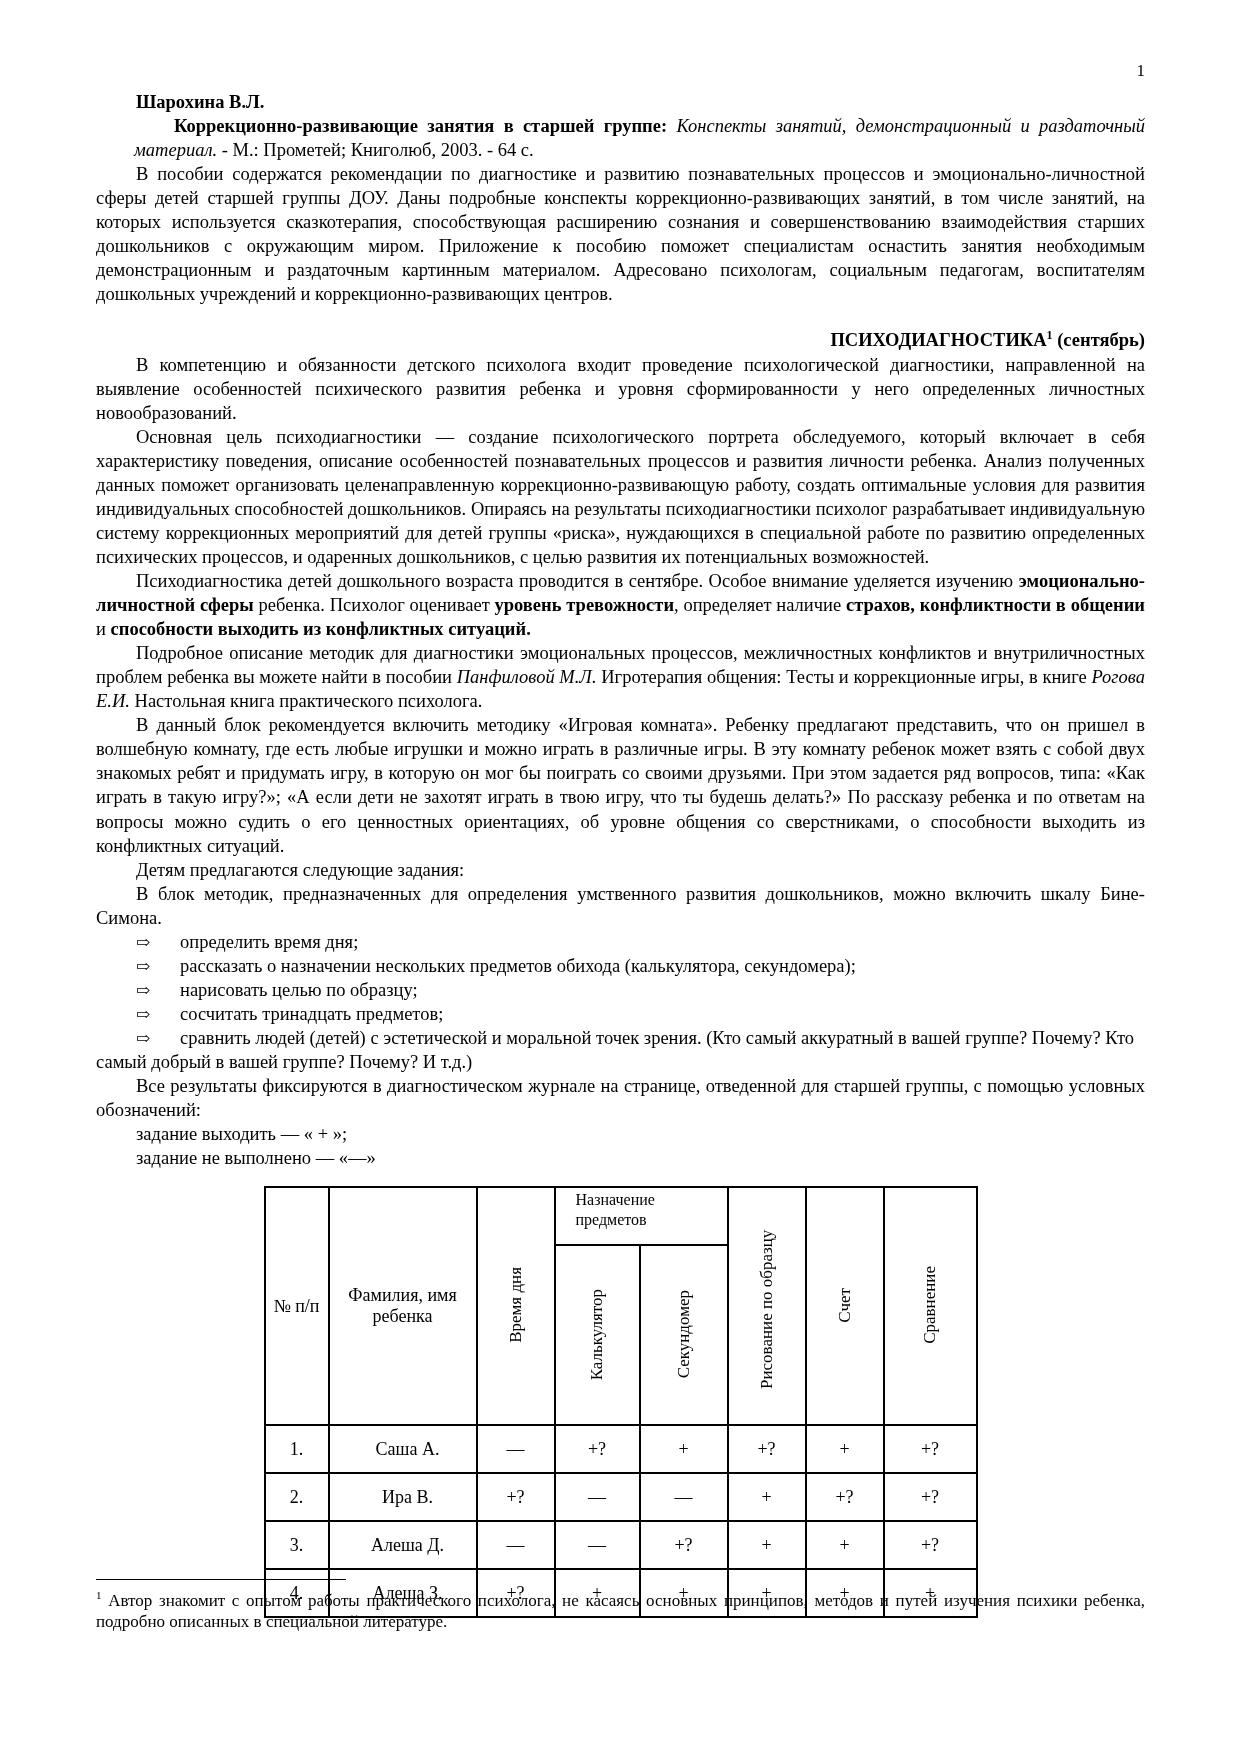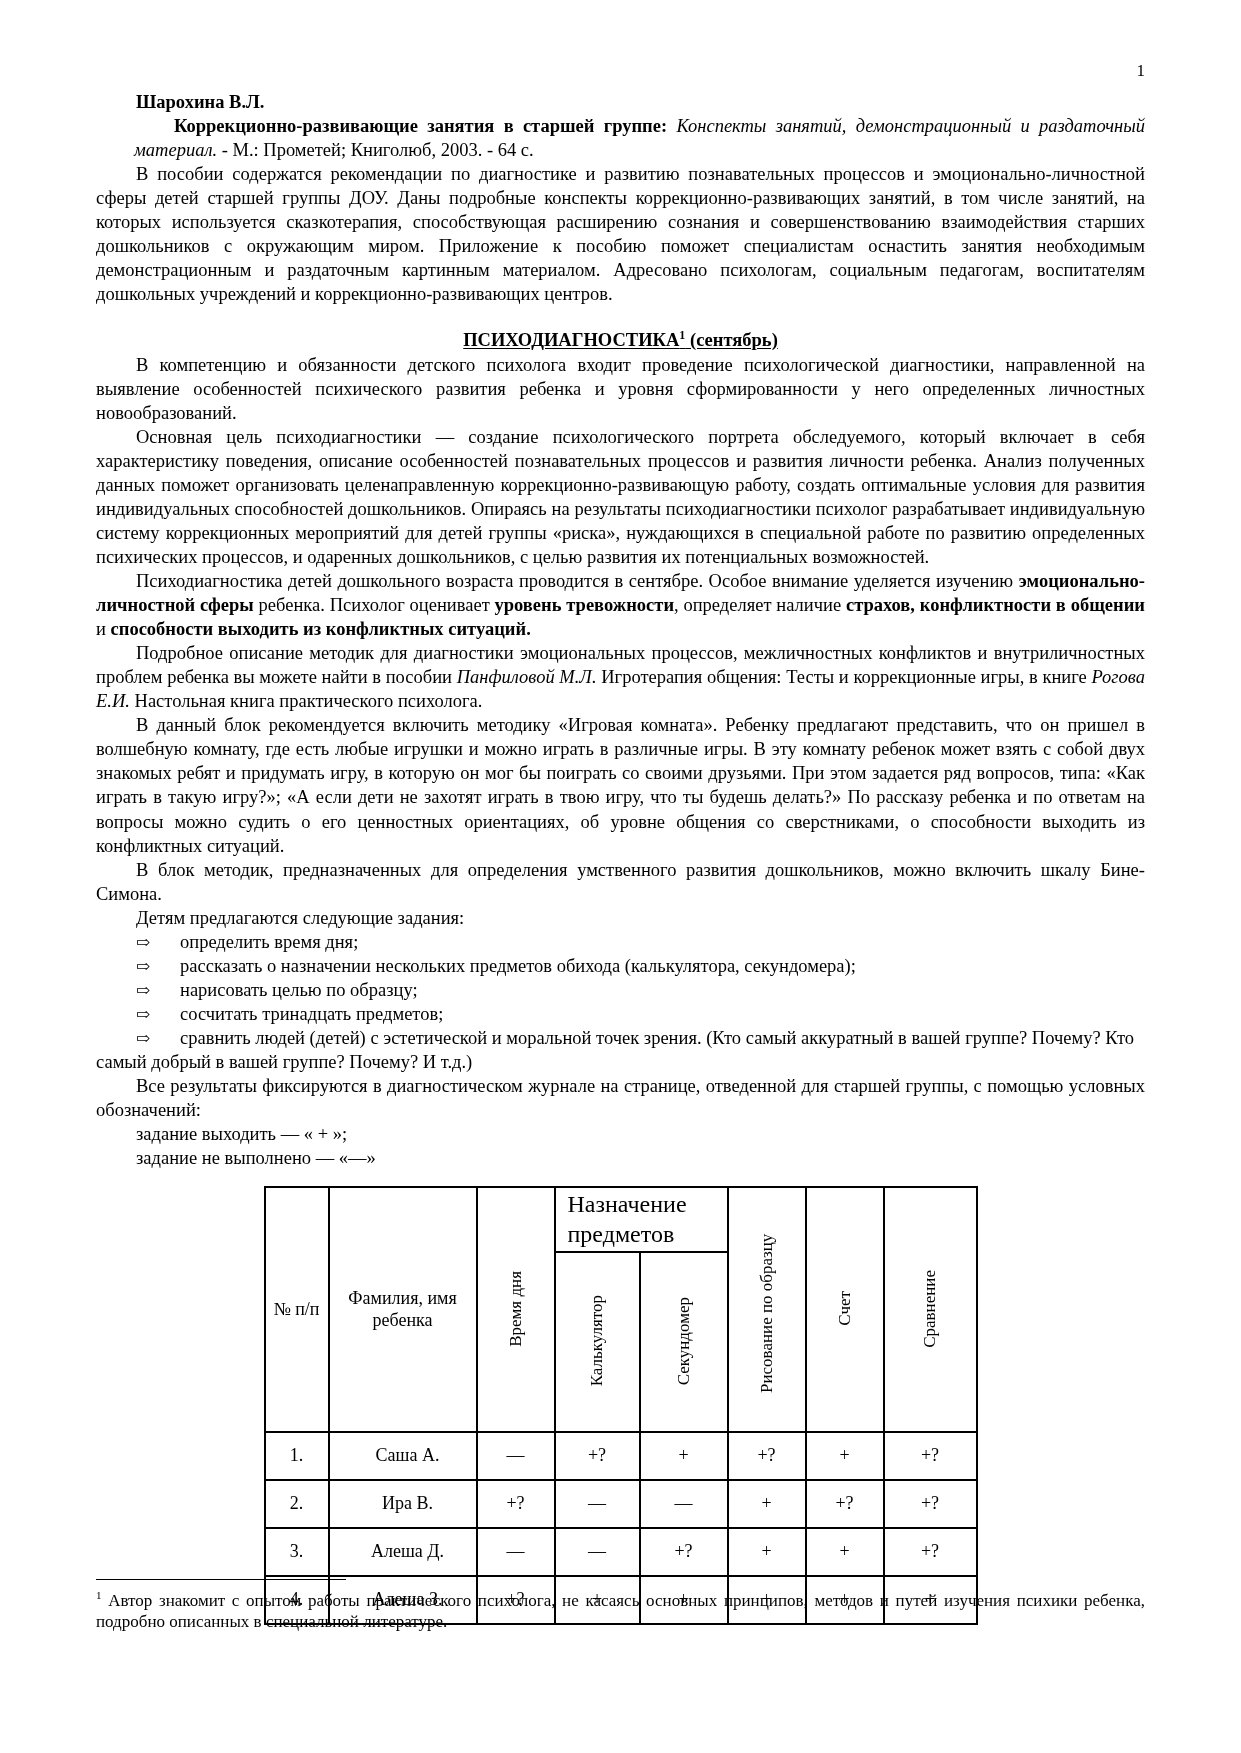--- a/index.html
+++ b/index.html
@@ -39,24 +39,23 @@
     text-justify: inter-word;
   }
   p.indent {
     text-indent: 40px;
   }
   .b { font-weight: bold; font-family: Liberation Serif, serif; }
   .i { font-style: italic; }
   h1.section-heading {
     font-size: 18.5px;
     font-weight: bold;
-    text-align: center;
+    text-align: right;
     margin: 22px 0 0 0;
     line-height: 1.3;
-    text-decoration: underline;
   }
   h1.section-heading .fn {
     font-size: 12px;
     vertical-align: super;
     font-weight: bold;
   }
   .list {
     margin: 0;
     padding: 0;
     list-style: none;
@@ -93,24 +92,24 @@
   table.diag td, table.diag th {
     border: 2px solid #000;
     padding: 0;
     font-weight: normal;
     text-align: center;
     vertical-align: middle;
   }
   .th-group {
     height: 52px;
     text-align: left !important;
-    padding: 2px 12px !important;
+    padding: 2px 20px !important;
     vertical-align: top !important;
     line-height: 1.22;
-    font-size: 24px;
+    font-size: 16px;
   }
   .th-plain {
     line-height: 1.2;
     padding: 2px 4px !important;
   }
   .vert {
     height: 178px;
   }
   .vert .rot {
     writing-mode: vertical-rl;
@@ -199,23 +198,23 @@
     <p class="indent">
       <span>Психодиагностика детей дошкольного возраста проводится в сентябре. Особое внимание уделяется изучению </span><span class="b">эмоционально-личностной сферы</span><span> ребенка. Психолог оценивает </span><span class="b">уровень тревожности</span><span>, определяет наличие </span><span class="b">страхов, конфликтности в общении</span><span> и </span><span class="b">способности выходить из конфликтных ситуаций.</span>
     </p>
 
     <p class="indent">
       <span>Подробное описание методик для диагностики эмоциональных процессов, межличностных конфликтов и внутриличностных проблем ребенка вы можете найти в пособии </span><span class="i">Панфиловой М.Л.</span><span> Игротерапия общения: Тесты и коррекционные игры, в книге </span><span class="i">Рогова Е.И.</span><span> Настольная книга практического психолога.</span>
     </p>
 
     <p class="indent">В данный блок рекомендуется включить методику «Игровая комната». Ребенку предлагают представить, что он пришел в волшебную комнату, где есть любые игрушки и можно играть в различные игры. В эту комнату ребенок может взять с собой двух знакомых ребят и придумать игру, в которую он мог бы поиграть со своими друзьями. При этом задается ряд вопросов, типа: «Как играть в такую игру?»; «А если дети не захотят играть в твою игру, что ты будешь делать?» По рассказу ребенка и по ответам на вопросы можно судить о его ценностных ориентациях, об уровне общения со сверстниками, о способности выходить из конфликтных ситуаций.</p>
 
+    <p class="indent">Детям предлагаются следующие задания:</p>
+
     <p class="indent">В блок методик, предназначенных для определения умственного развития дошкольников, можно включить шкалу Бине-Симона.</p>
-
-    <p class="indent">Детям предлагаются следующие задания:</p>
 
     <ul class="list">
       <li>
         <span class="li-wrap"><span class="arrow">⇨</span><span>определить время дня;</span></span>
       </li>
       <li>
         <span class="li-wrap"><span class="arrow">⇨</span><span>рассказать о назначении нескольких предметов обихода (калькулятора, секундомера);</span></span>
       </li>
       <li>
         <span class="li-wrap"><span class="arrow">⇨</span><span>нарисовать целью по образцу;</span></span>

